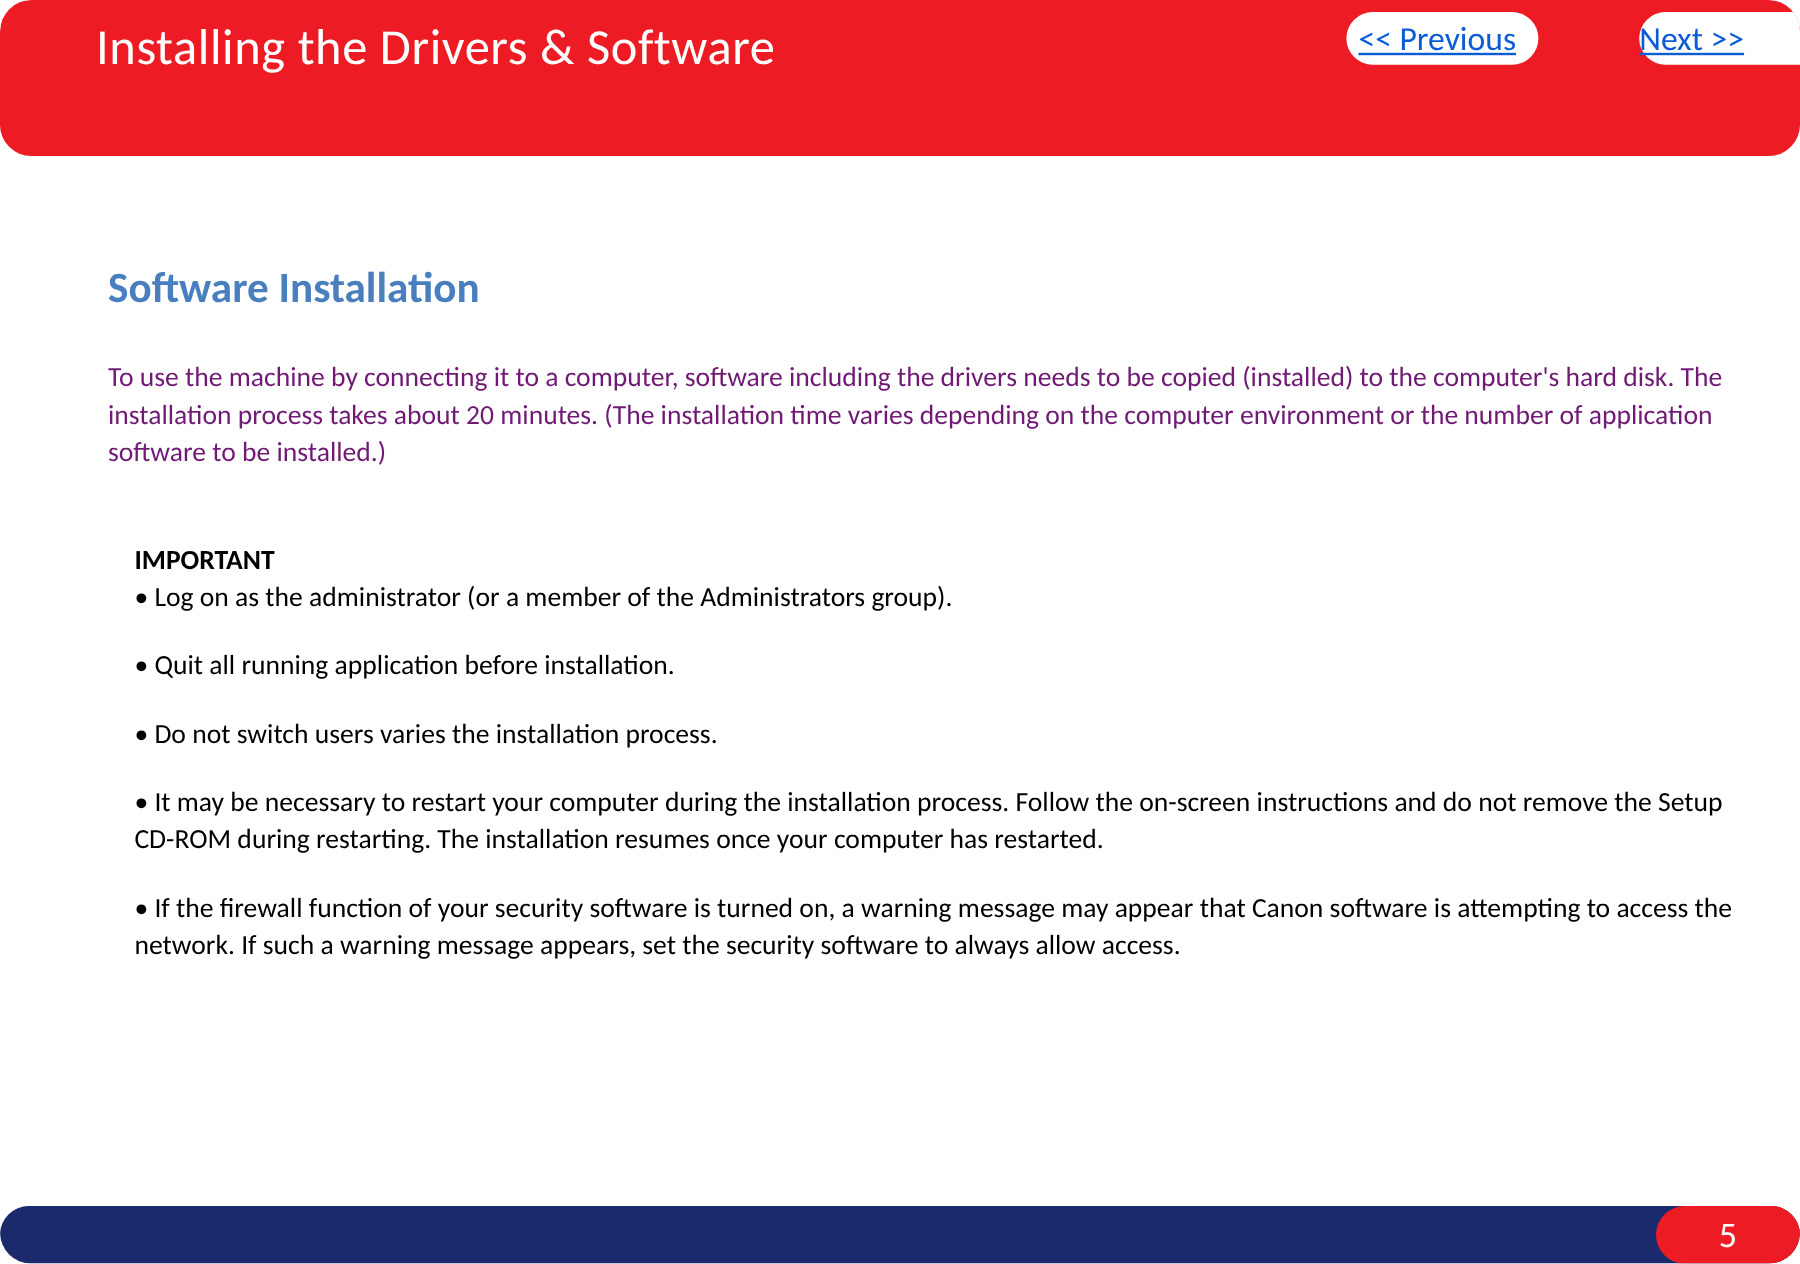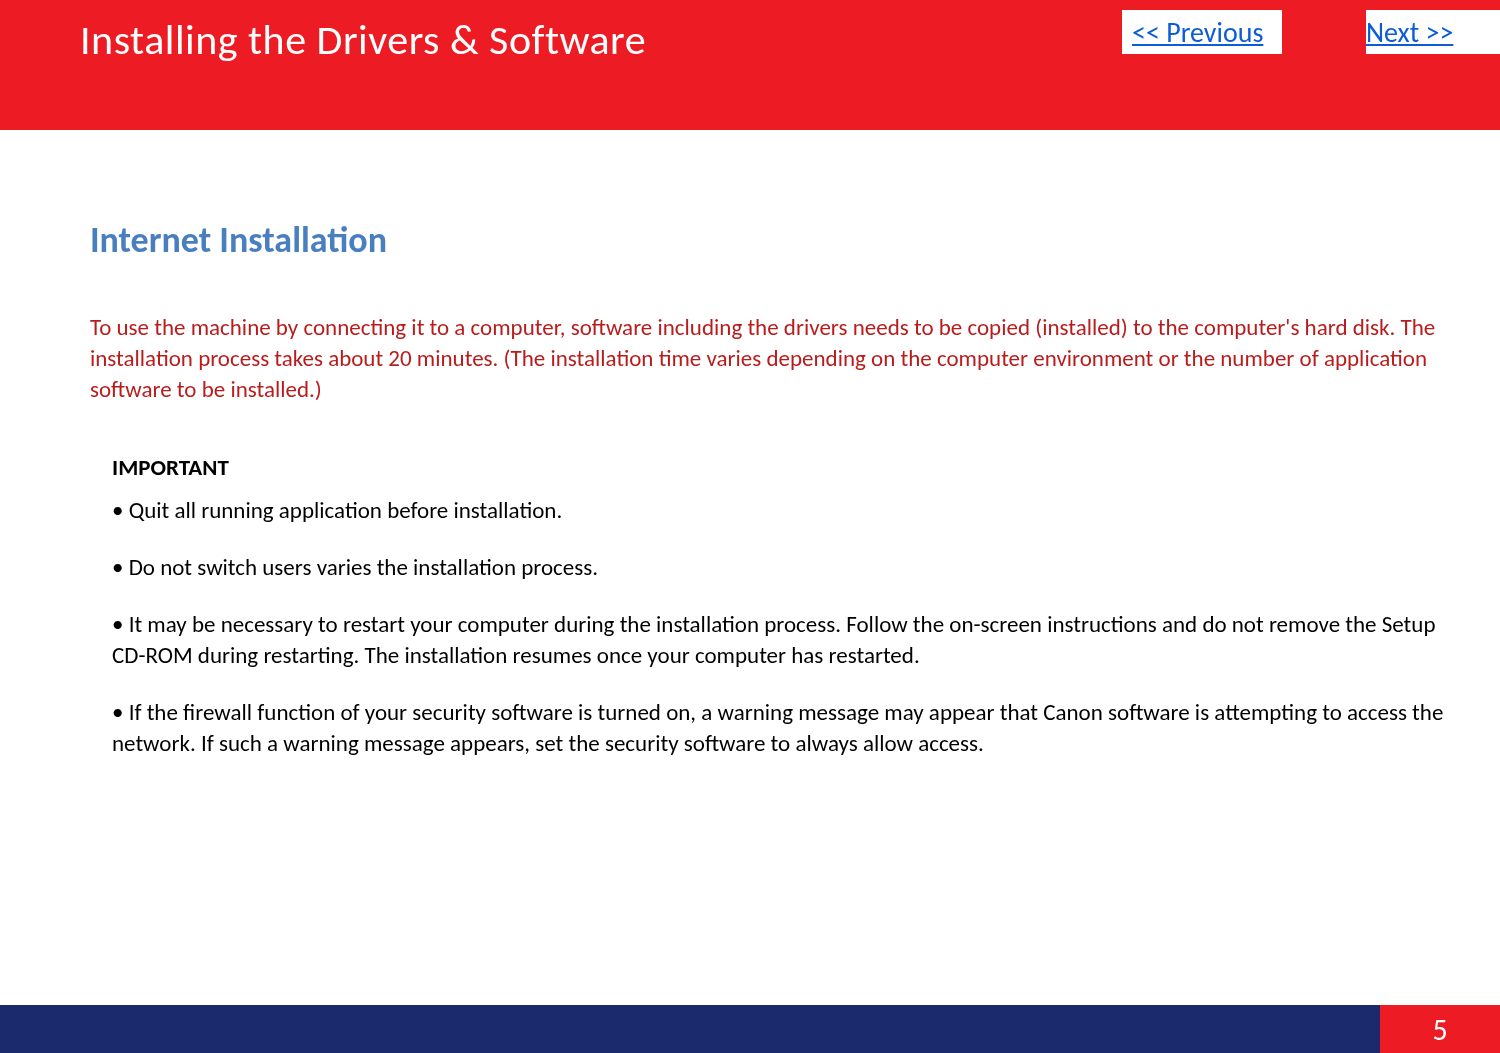--- a/index.html
+++ b/index.html
@@ -1,51 +1,52 @@
 <!DOCTYPE html>
 <html><head>
 <meta charset="utf-8">
 <style>
-  * { margin: 0; padding: 0; box-sizing: border-box; }
+  * { margin: 0; padding: 0; box-sizing: border-box; border-radius: 26px; }
   html, body { width: 1500px; height: 1053px; font-family: Calibri, Arial, sans-serif; background: #fff; color: #000; }
   .page { position: relative; width: 1500px; height: 1053px; }
   .header-bar { position: absolute; left: 0; top: 0; width: 1500px; height: 130px; background: #ed1c24; }
   .header-title { position: absolute; left: 80px; top: 14px; color: #fff; font-size: 42px; font-weight: 400; letter-spacing: 0.5px; }
   .nav-btn { position: absolute; top: 10px; height: 44px; background: #fff; display: flex; align-items: center; justify-content: center; font-size: 28px; font-weight: 400; cursor: pointer; }
   .nav-btn a { color: #0b5cd6; text-decoration: underline; }
   .nav-prev { left: 1122px; width: 160px; justify-content: flex-start; padding-left: 10px; }
   .nav-next { left: 1366px; width: 154px; justify-content: flex-start; }
   .section-heading { position: absolute; left: 90px; top: 218px; color: #4a7fbf; font-size: 36px; font-weight: 700; }
-  .intro-text { position: absolute; left: 90px; top: 312px; width: 1385px; font-size: 23px; line-height: 1.35; color: #b91c1c; }
+  .intro-text { position: absolute; left: 90px; top: 300px; width: 1385px; font-size: 23px; line-height: 1.35; color: #701a75; }
   .important-block { position: absolute; left: 112px; top: 452px; width: 1360px; font-size: 23px; line-height: 1.35; color: #000; }
-  .important-label { font-weight: 700; margin-bottom: 12px; }
+  .important-label { font-weight: 700; margin-bottom: 0; }
   .bullet { margin-bottom: 26px; }
   .footer-bar { position: absolute; left: 0; bottom: 0; width: 1500px; height: 48px; background: #1a2a6c; }
   .page-num-box { position: absolute; right: 0; bottom: 0; width: 120px; height: 48px; background: #ed1c24; color: #fff; display: flex; align-items: center; justify-content: center; font-size: 30px; }
 </style>
 </head>
 <body>
 
 <div class="page">
   <div class="header-bar">
     <div class="header-title">Installing  the Drivers &amp; Software</div>
     <div class="nav-btn nav-prev">
       <a> &lt;&lt; Previous</a>
     </div>
     <div class="nav-btn nav-next">
       <a>Next &gt;&gt;</a>
     </div>
   </div>
 
-  <div class="section-heading">Internet Installation</div>
+  <div class="section-heading">Software Installation</div>
 
   <div class="intro-text">To use the machine by connecting it to a computer, software including the drivers needs to be copied (installed) to the computer's hard disk. The installation process takes about 20 minutes. (The installation time varies depending on the computer environment or the number of application software to be installed.)</div>
 
   <div class="important-block">
     <div class="important-label">IMPORTANT</div>
+    <div class="bullet">• Log on as the administrator (or a member of the Administrators group).</div>
     <div class="bullet">• Quit all running application before installation.</div>
     <div class="bullet">• Do not switch users varies the installation process.</div>
     <div class="bullet">• It may be necessary to restart your computer during the installation process. Follow the on-screen instructions and do not remove the Setup CD-ROM during restarting. The installation resumes once your computer has restarted.</div>
     <div class="bullet">• If the firewall function of your security software is turned on, a warning message may appear that Canon software is attempting to access the network. If such a warning message appears, set the security software to always allow access.</div>
   </div>
 
   <div class="footer-bar"></div>
   <div class="page-num-box">5</div>
 </div>
 

